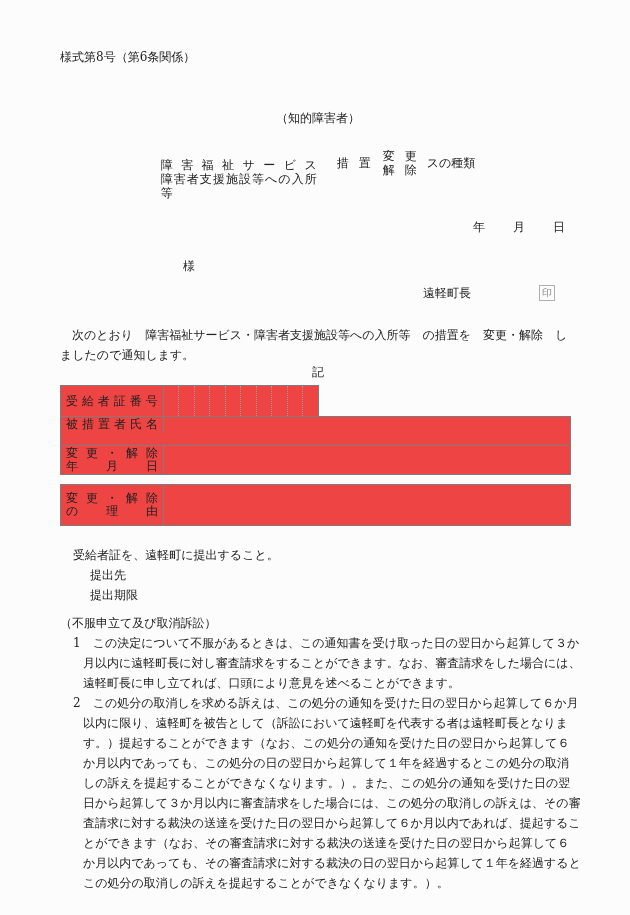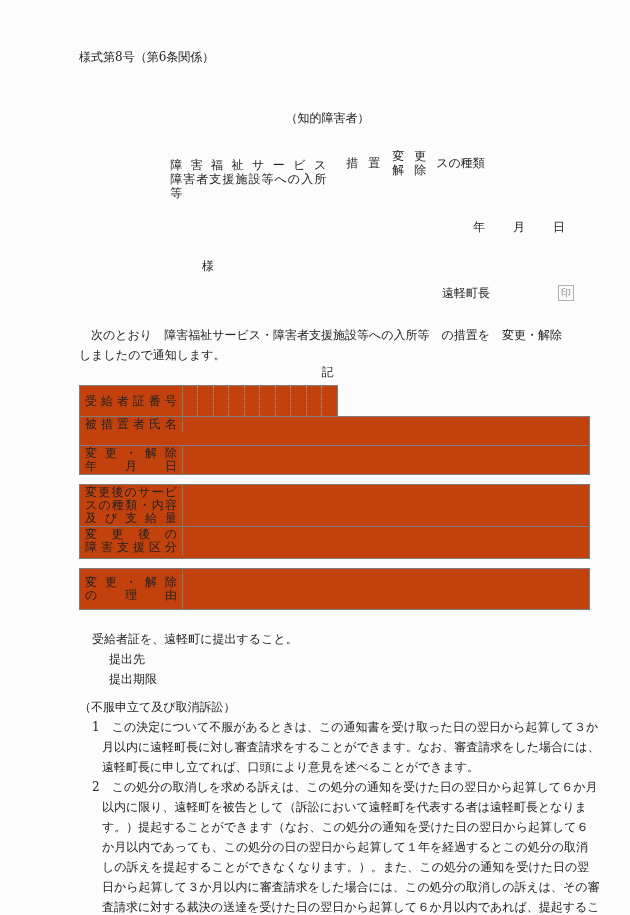--- a/index.html
+++ b/index.html
@@ -5,21 +5,21 @@
   * { margin:0; padding:0; box-sizing:border-box; }
   html,body { background:#ffffff; }
   .page {
     position:relative;
     width:630px; height:915px;
     background:#fcfcfc;
     color:#222222;
     font-family:"DejaVu Serif","Liberation Serif",serif;
     font-size:12px;
     line-height:20px;
-    padding:50px 54px 10px 79px;
+    padding:50px 54px 10px 60px;
     overflow:hidden;
   }
   .form-number { line-height:14px; }
 
   
   .title-center { text-align:center; margin-top:15px; }
   .subtitle { line-height:14px;margin-top:47px; }
   .title-row { display:inline-flex; align-items:center; margin-top:1px; text-align:left; }
   .jjust { text-align:justify; text-align-last:justify; white-space:pre-line; }
   .svc-col { width:156px; line-height:14px;margin-top:32px; }
@@ -34,21 +34,21 @@
   .issuer-title { margin-left:363px; }
   .seal { display:inline-block; width:16px; height:16px; margin-left:68px;
           border:1px solid #b0b0b0; color:#8a8a8a; font-size:10px; line-height:14px; text-align:center; }
 
   .intro { margin-top:24px; text-indent:12px; line-height:20px; }
   .record-mark { text-align:center; line-height:14px; }
 
   
   .tbl { margin-top:6px; }
   .tbl2 { margin-top:9px; }
-  .trow { display:flex; border:1px solid #7d7d7d; background:#c2410c; width:511px; }
+  .trow { display:flex; border:1px solid #7d7d7d; background:#ef4444; width:511px; }
   .trow + .trow { margin-top:-1px;flex-direction:column; }
   .tlabel { width:103px; border-right:1px solid #7d7d7d; padding:1px 5px; display:flex; align-items:center; }
   .tlabel > div { width:100%; line-height:13px; }
   .tval { flex:1; }
   .row-h32 { height:32px; }
   .row-h30 { height:30px; }
   .row-h43 { height:43px; }
   .row-h33 { height:33px; }
   .row-h42 { height:42px; }
   .trow-narrow { width:259px; }
@@ -126,37 +126,20 @@
     </div>
     <div class="trow row-h30">
       <div class="tlabel">
         <div class="jjust">変更・解除
 年月日</div>
       </div>
       <div class="tval"></div>
     </div>
   </div>
 
-  <div class="tbl2">
-    <div class="trow row-h43">
-      <div class="tlabel">
-        <div class="jjust">変更後のサービ
-スの種類・内容
-及び支給量</div>
-      </div>
-      <div class="tval"></div>
-    </div>
-    <div class="trow row-h33">
-      <div class="tlabel">
-        <div class="jjust">変更後の
-障害支援区分</div>
-      </div>
-      <div class="tval"></div>
-    </div>
-  </div>
 
   <div class="tbl2">
     <div class="trow row-h42">
       <div class="tlabel">
         <div class="jjust">変更・解除
 の理由</div>
       </div>
       <div class="tval"></div>
     </div>
   </div>

